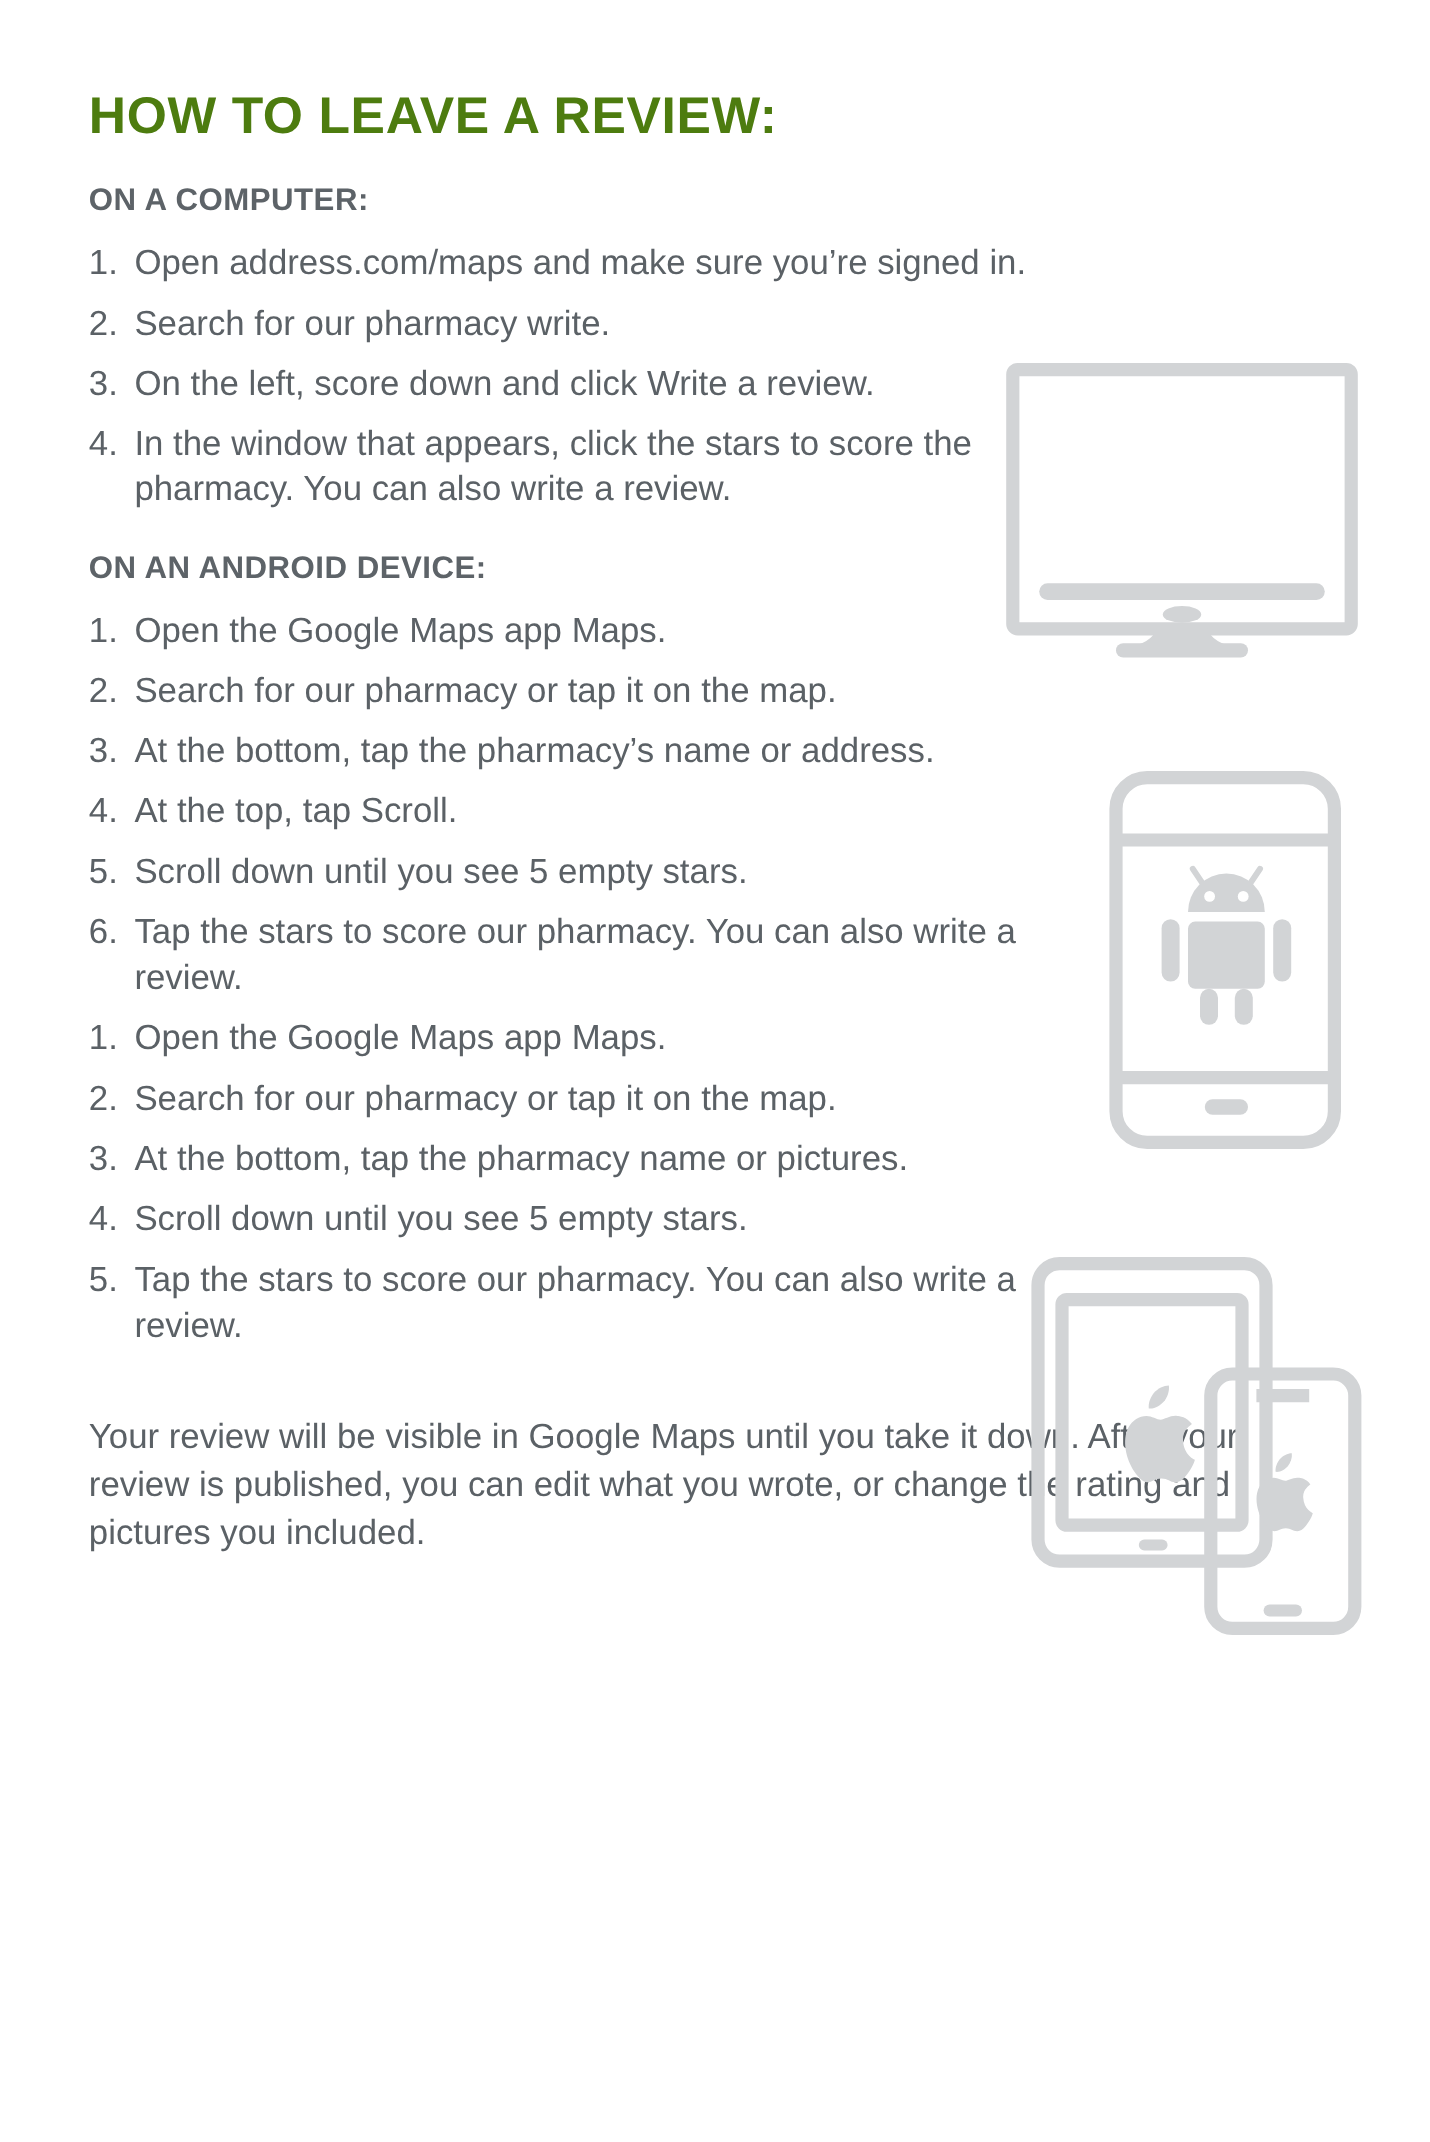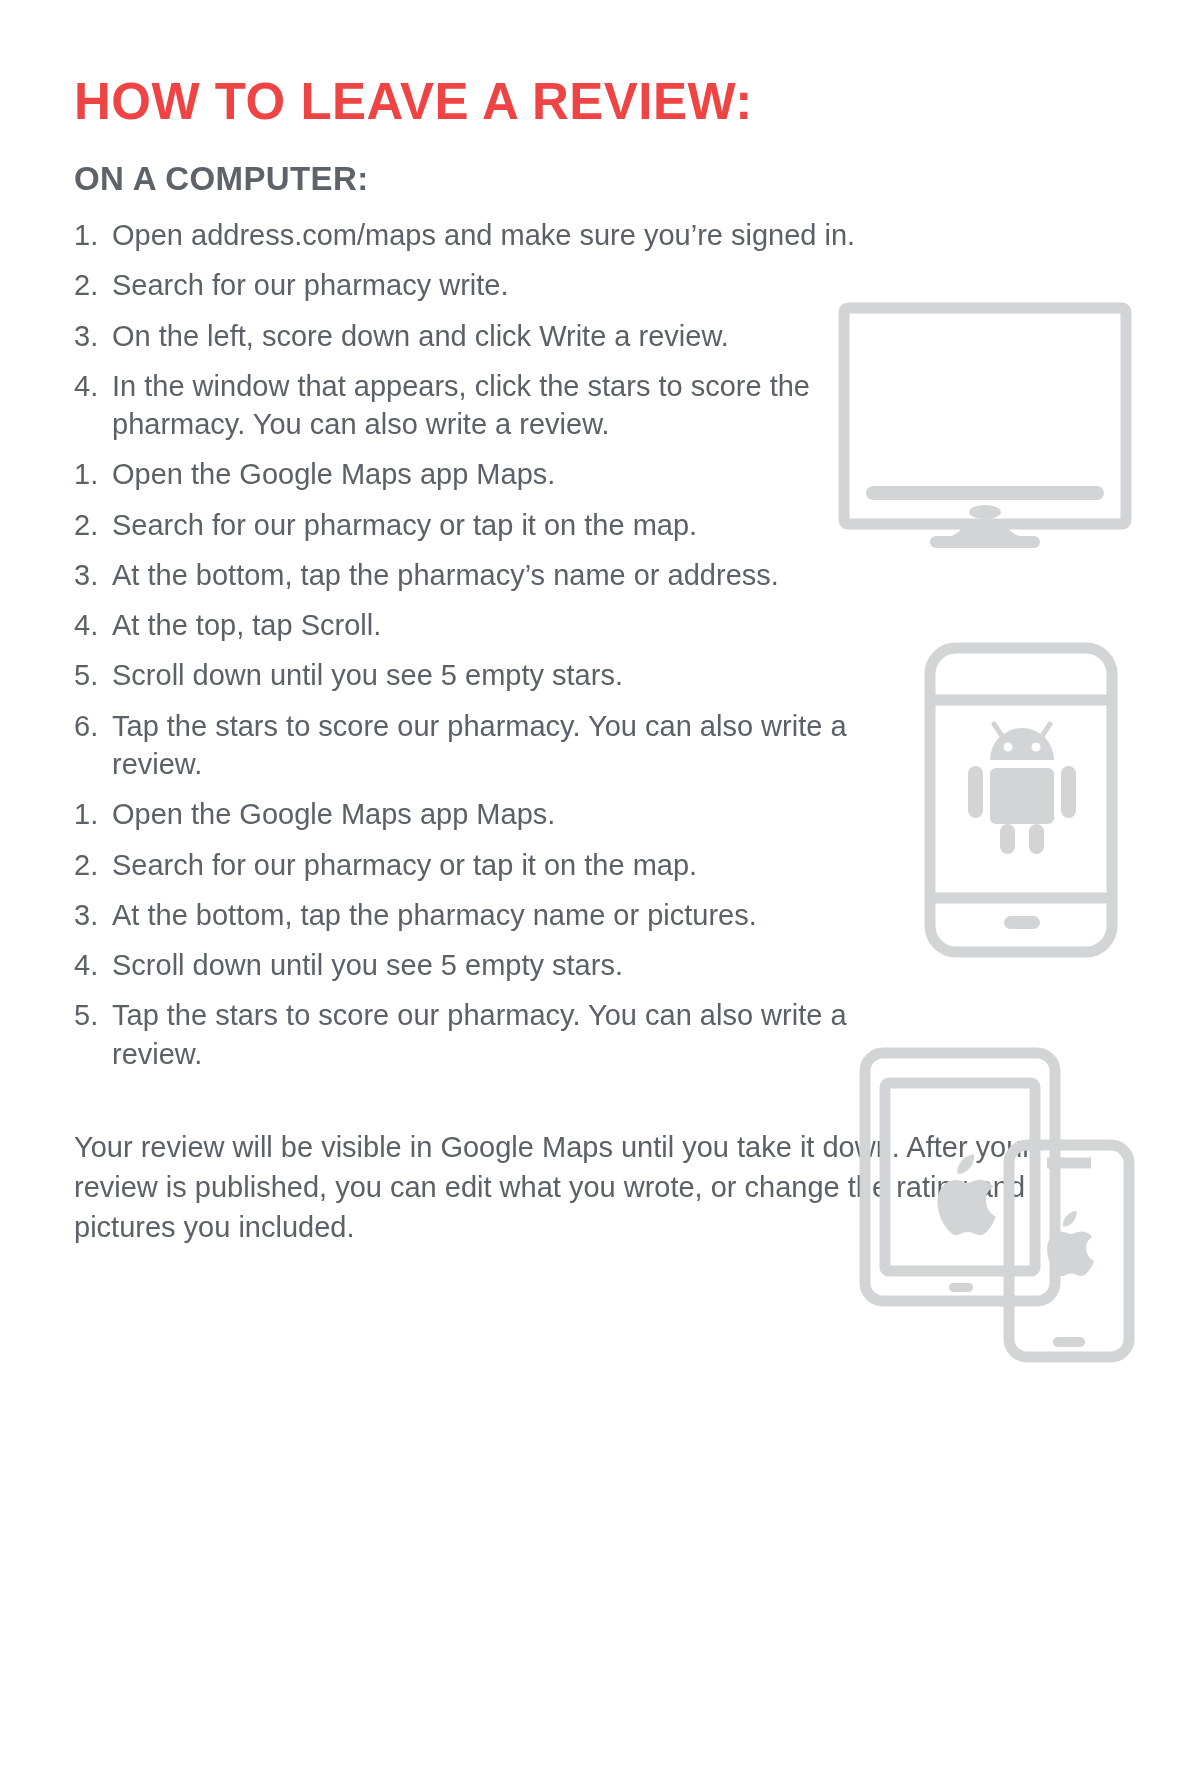--- a/index.html
+++ b/index.html
@@ -16,33 +16,33 @@
     overflow: hidden;
   }
   .page {
     position: relative;
     width: 1192px;
     height: 1785px;
     box-sizing: border-box;
     padding: 62px 74px 0 74px;
   }
   .main-title {
-    font-size: 51px;
+    font-size: 43px;
     font-weight: bold;
     letter-spacing: 0.5px;
-    color: #ef4444;
+    color: #4d7c0f;
     margin: 12px 0 28px 0;
     line-height: 1.1;
   }
   .section {
     position: relative;
     margin-bottom: 10px;
   }
   .section-title {
-    font-size: 33px;
+    font-size: 26px;
     font-weight: bold;
     letter-spacing: 0.4px;
     color: #5d6368;
     margin: 30px 0 18px 0;
   }
   .steps {
     list-style: none;
     margin: 0;
     padding: 0;
     position: relative;
@@ -120,20 +120,21 @@
         <span class="step-text">On the left, score down and click Write a review.</span>
       </li>
       <li class="step">
         <span class="step-num">4.</span>
         <span class="step-text">In the window that appears, click the stars to score the pharmacy. You can also write a review.</span>
       </li>
     </ul>
   </div>
 
   <div class="section">
+    <h2 class="section-title">ON AN ANDROID DEVICE:</h2>
     <ul class="steps">
       <li class="step">
         <span class="step-num">1.</span>
         <span class="step-text">Open the Google Maps app Maps.</span>
       </li>
       <li class="step">
         <span class="step-num">2.</span>
         <span class="step-text">Search for our pharmacy or tap it on the map.</span>
       </li>
       <li class="step">

